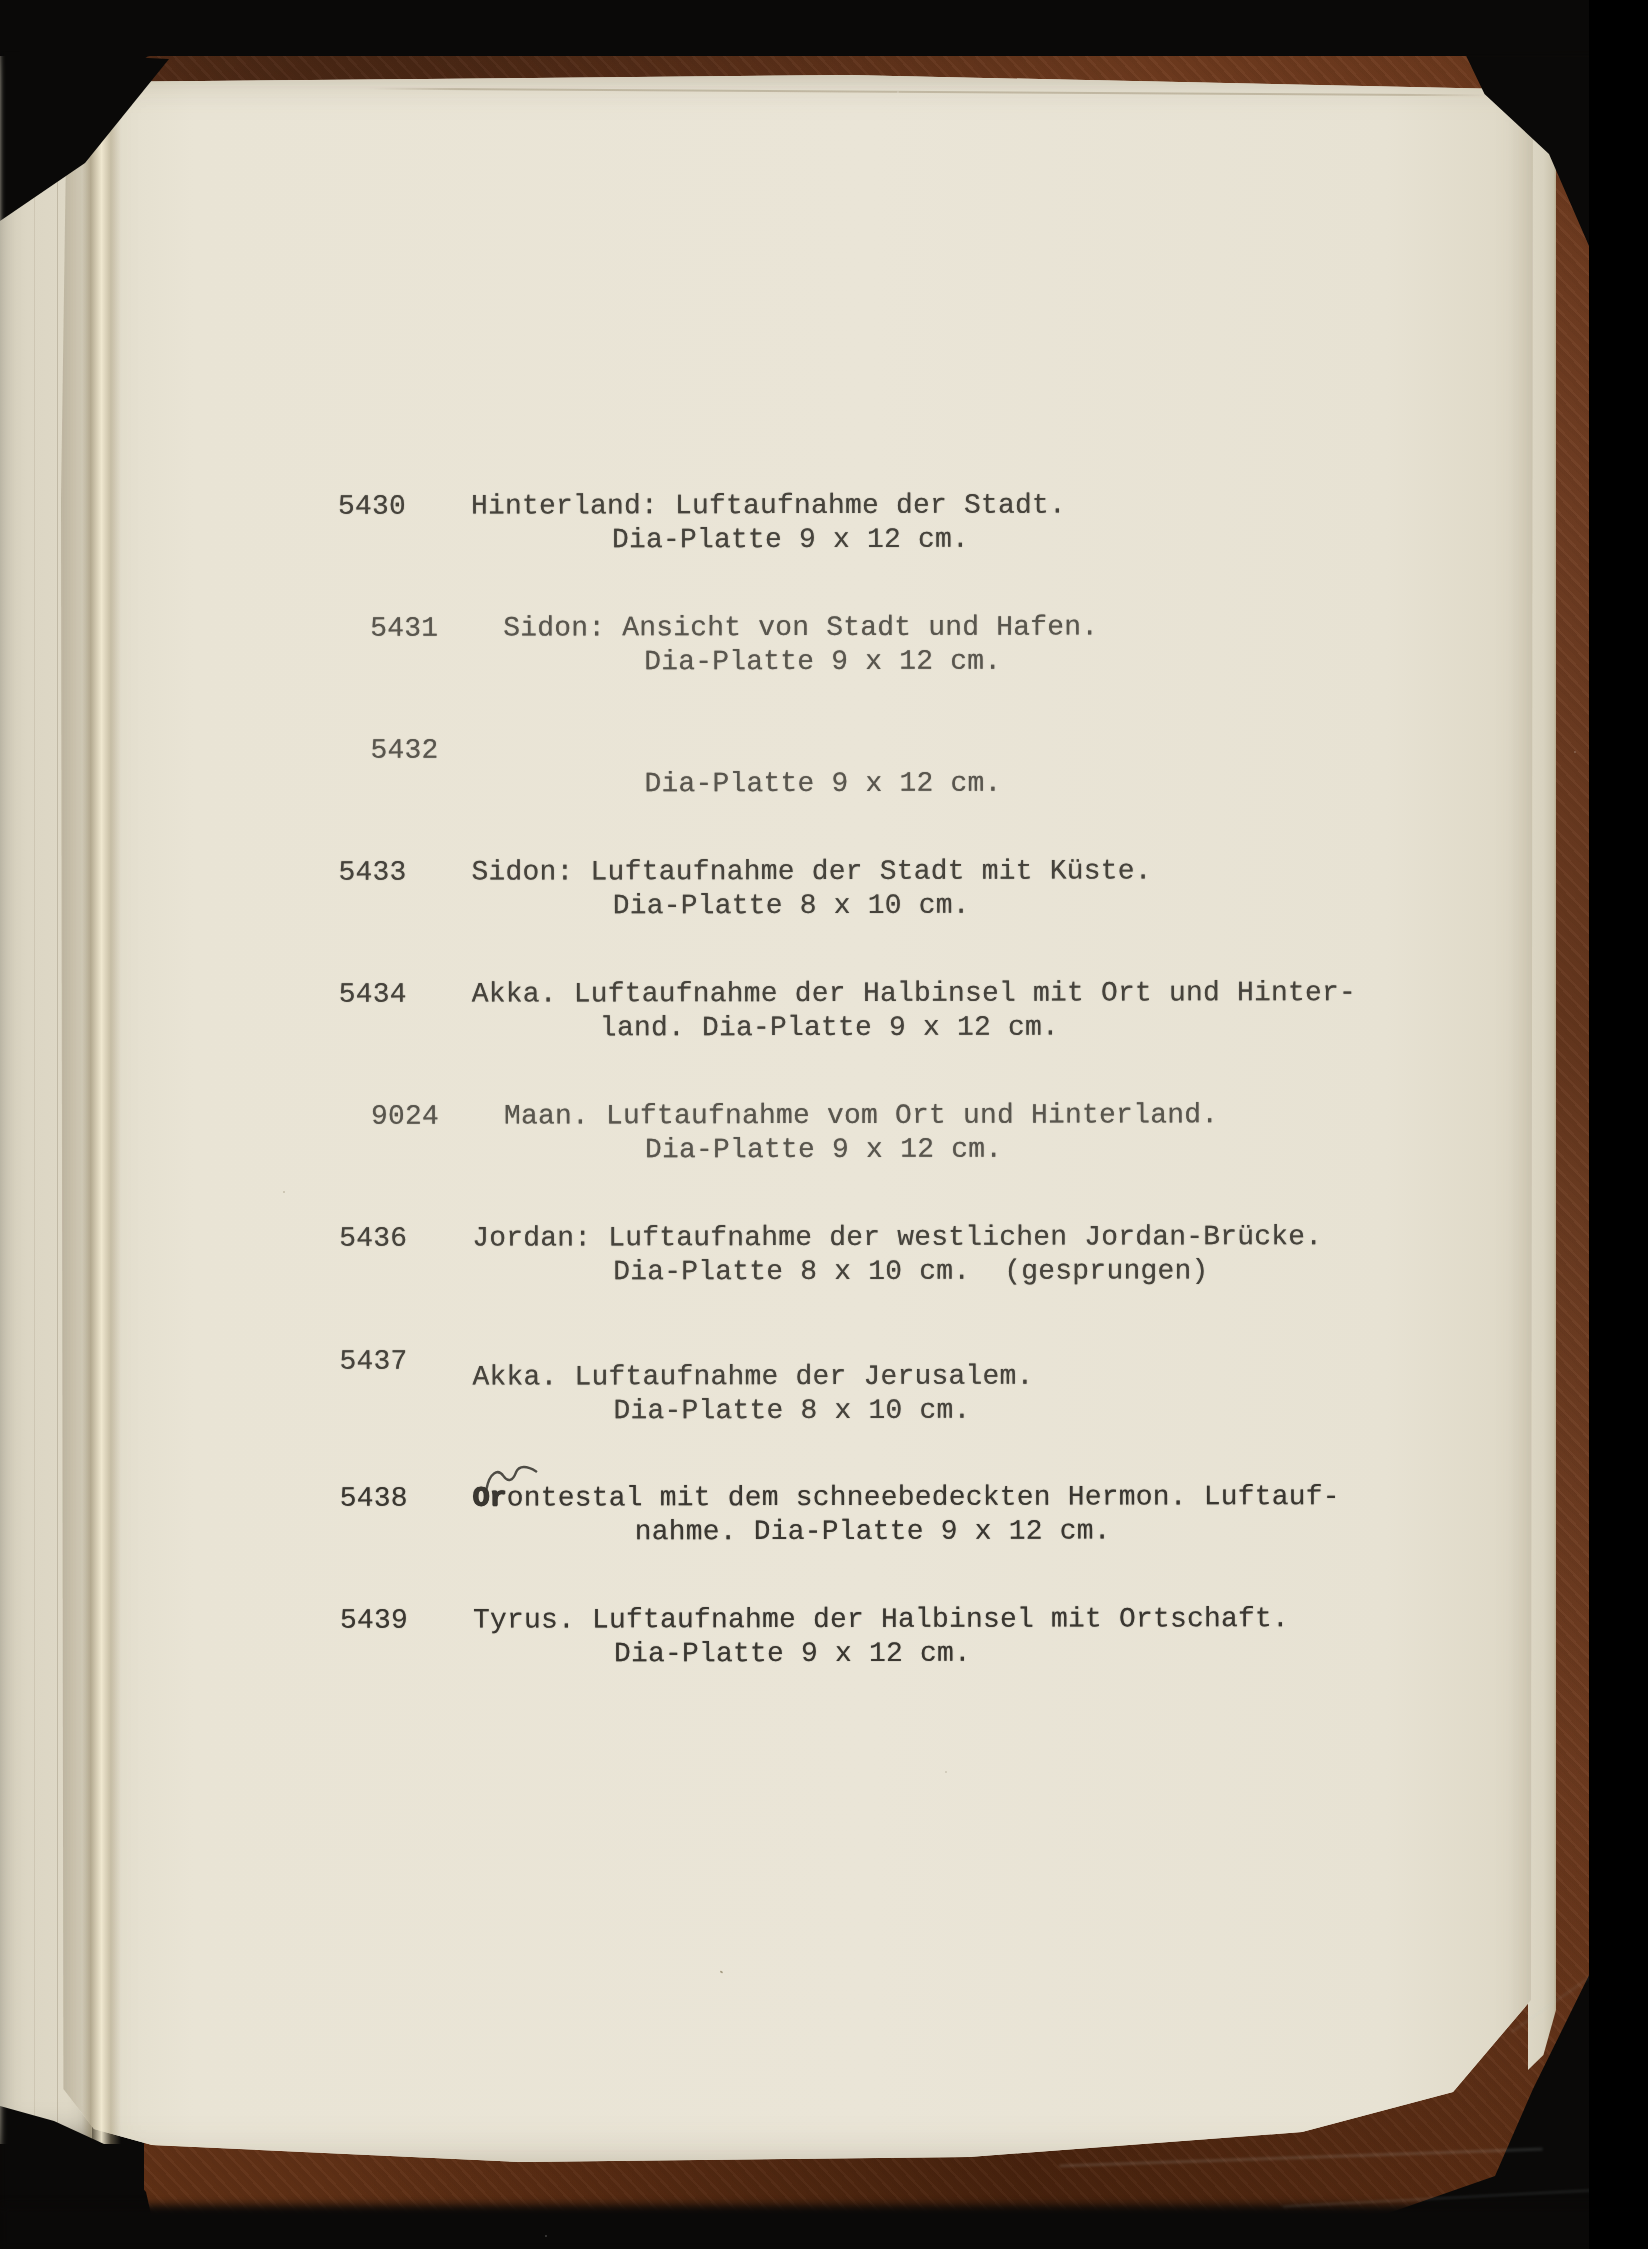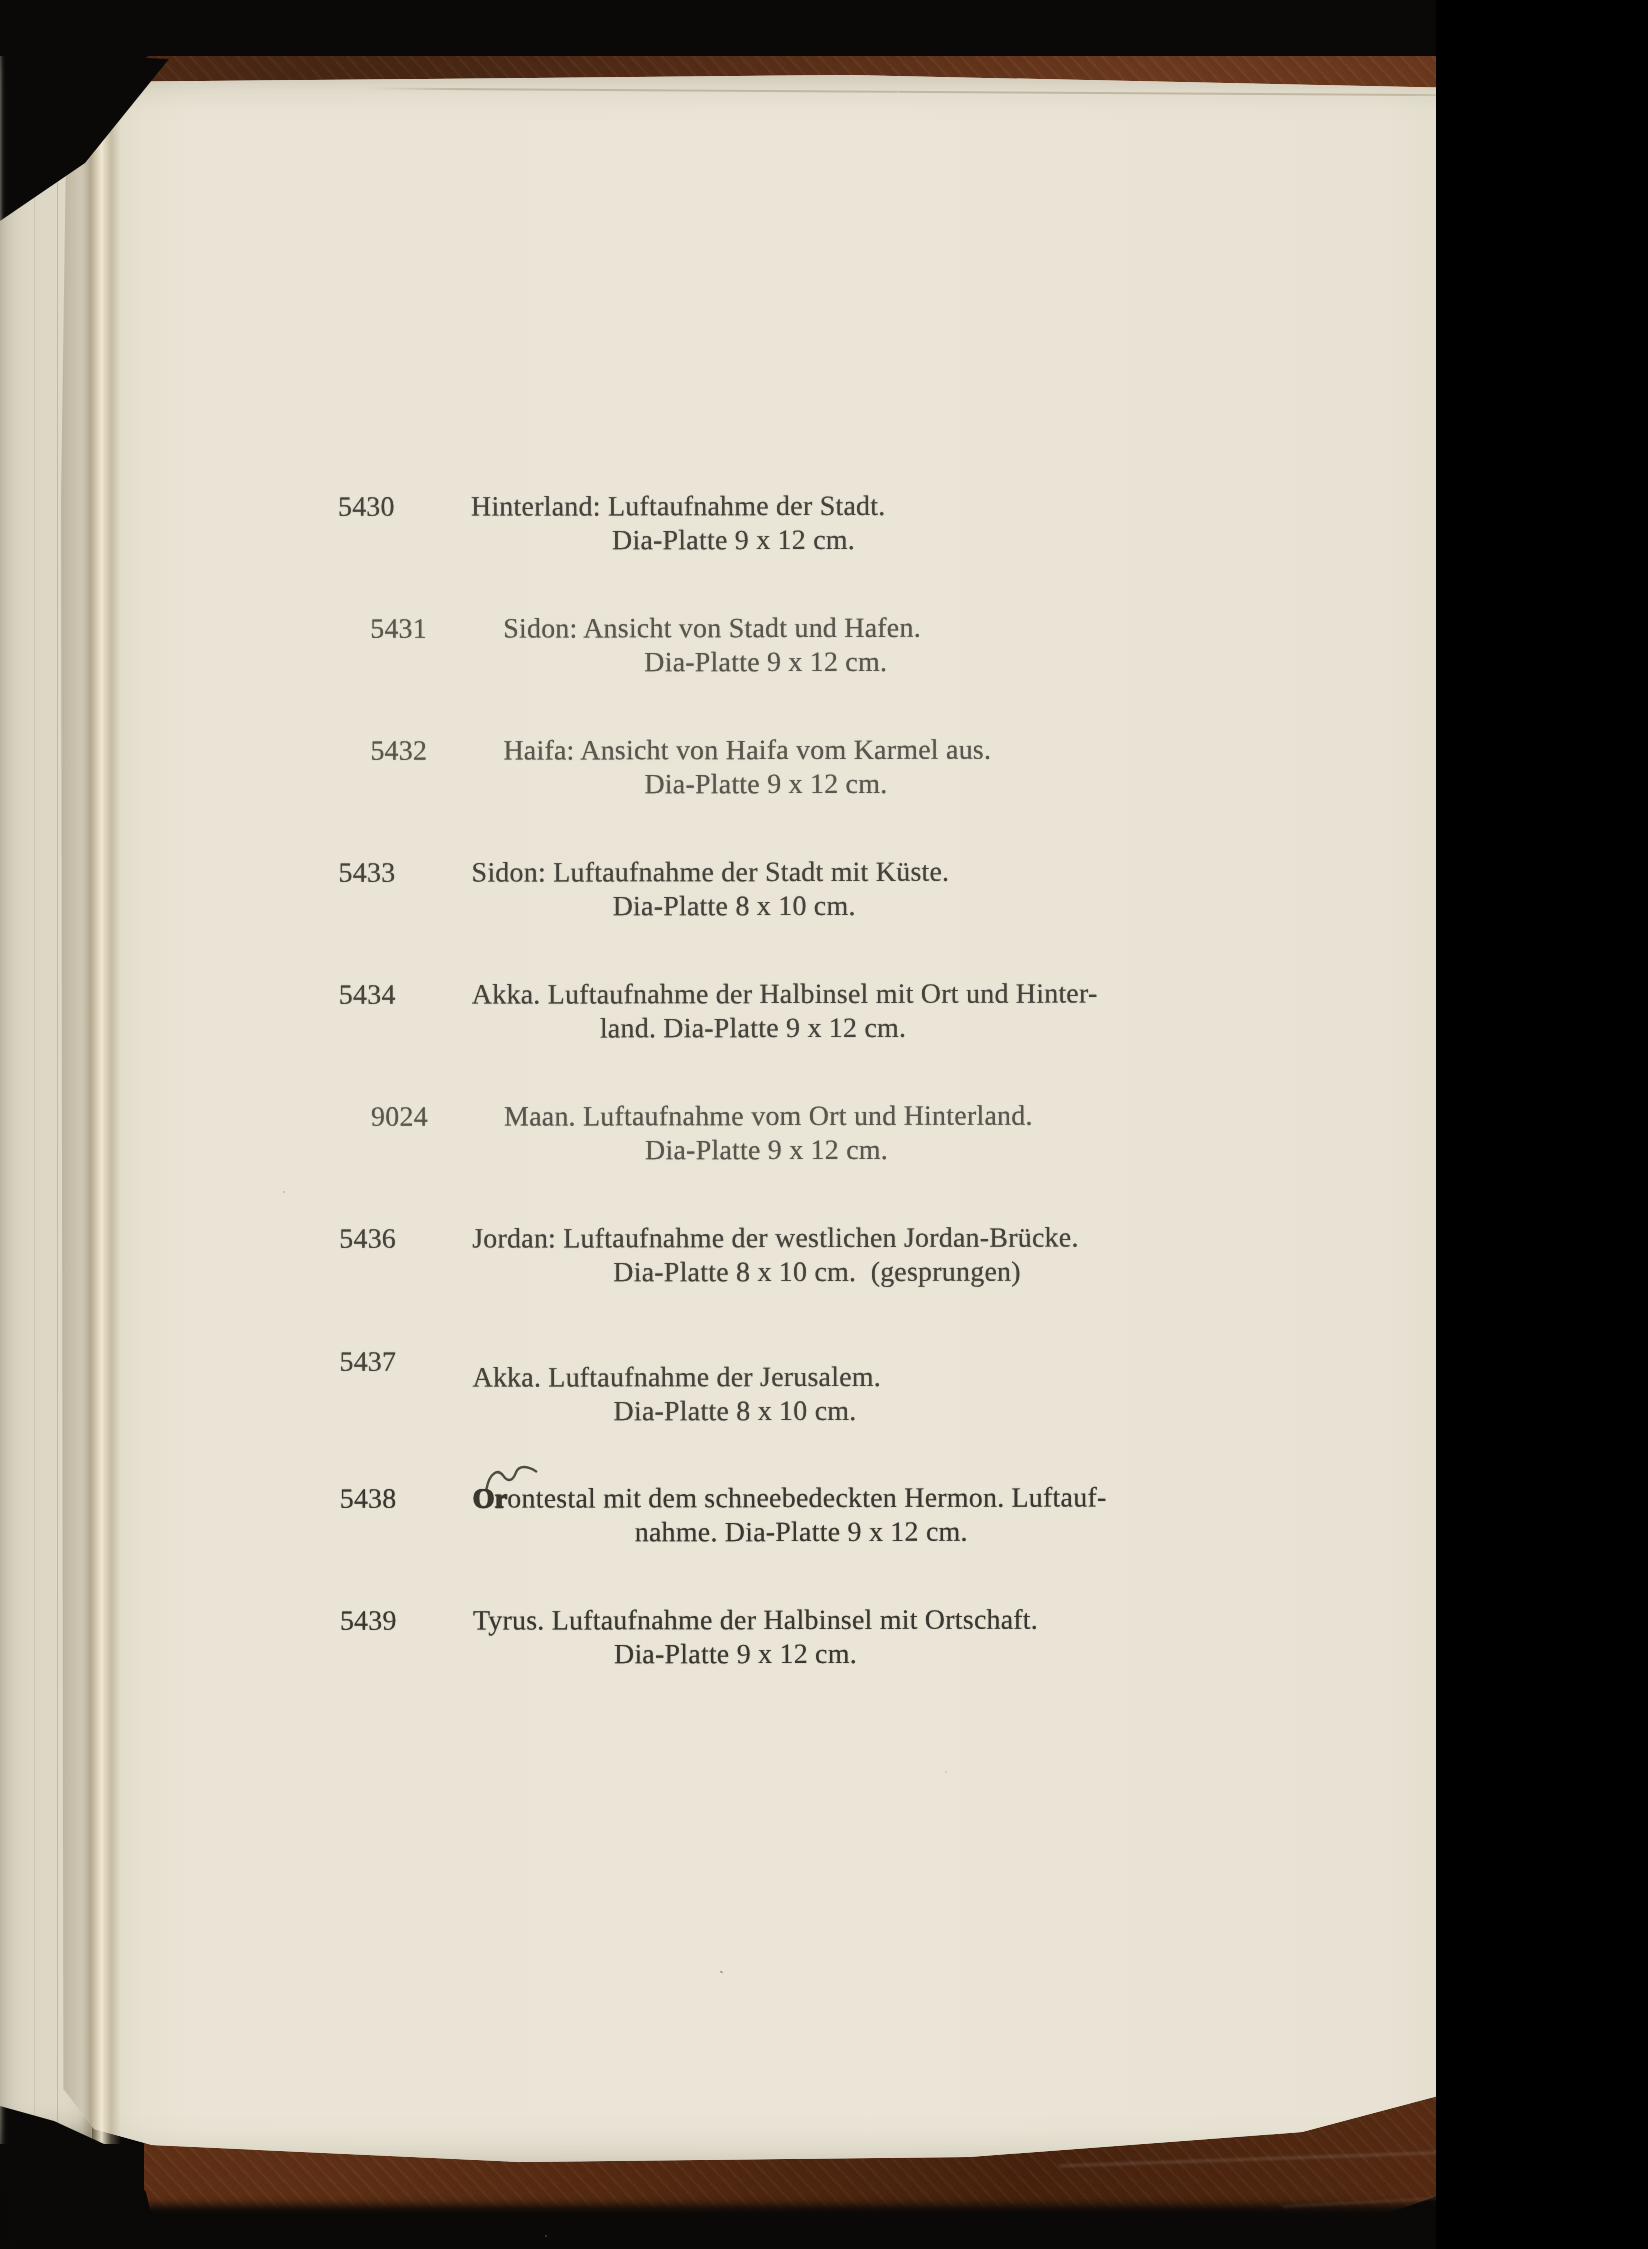--- a/index.html
+++ b/index.html
@@ -1,17 +1,17 @@
 <!DOCTYPE html>
 <html style="font-size:9.7px"><head>
 <meta charset="utf-8">
 <style>
   html,body{margin:0;padding:0;background:#000;}
-  #canvas{position:relative;width:1409px;height:2250px;overflow:hidden;
-          background:#0a0908;font-family:Liberation Serif, serif;padding-left:27px;}
+  #canvas{position:relative;width:1589px;height:2250px;overflow:hidden;
+          background:#0a0908;font-family:Liberation Mono, monospace;}
 
   
   .cover{position:absolute;left:144px;top:56px;width:1467px;height:2168px;
          border-radius:6px 18px 11px 6px;
          background:
            radial-gradient(ellipse at 15% 8%, rgba(0,0,0,.38), transparent 45%),
            radial-gradient(ellipse at 95% 45%, rgba(58,24,8,.45), transparent 60%),
            radial-gradient(ellipse at 60% 98%, rgba(48,20,6,.5), transparent 55%),
            linear-gradient(180deg,#6e3a1e 0%,#80482a 22%,#8a5130 52%,#7a4224 80%,#5e2f14 100%);}
   .cover-grain{position:absolute;inset:0;border-radius:inherit;opacity:.5;
@@ -126,21 +126,20 @@
     </div>
 
     <div class="entry entry-2">
       <span class="num t">5431</span>
       <span class="l1 t">Sidon: Ansicht von Stadt und Hafen.</span>
       <span class="l2 t">Dia-Platte 9 x 12 cm.</span>
     </div>
 
     <div class="entry entry-3">
       <span class="num t">5432</span>
-      <span class="l1 t">Haifa: Ansicht von Haifa vom Karmel aus.</span>
       <span class="l2 t">Dia-Platte 9 x 12 cm.</span>
     </div>
 
     <div class="entry entry-4">
       <span class="num t">5433</span>
       <span class="l1 t">Sidon: Luftaufnahme der Stadt mit Küste.</span>
       <span class="l2 t">Dia-Platte 8 x 10 cm.</span>
     </div>
 
     <div class="entry entry-5">

